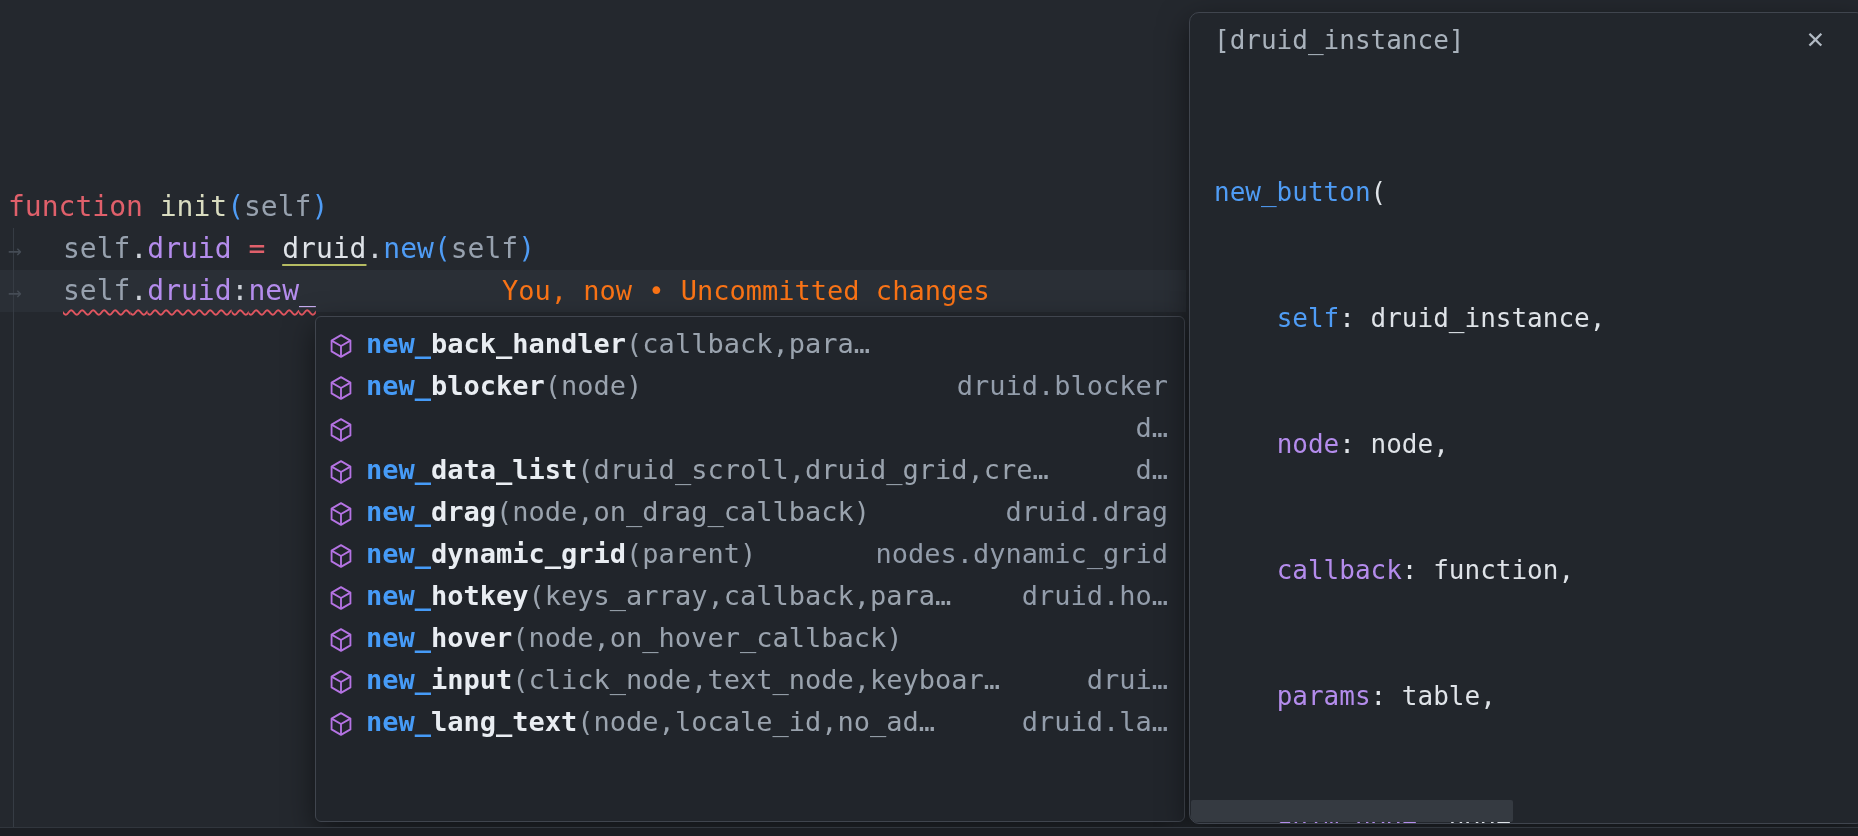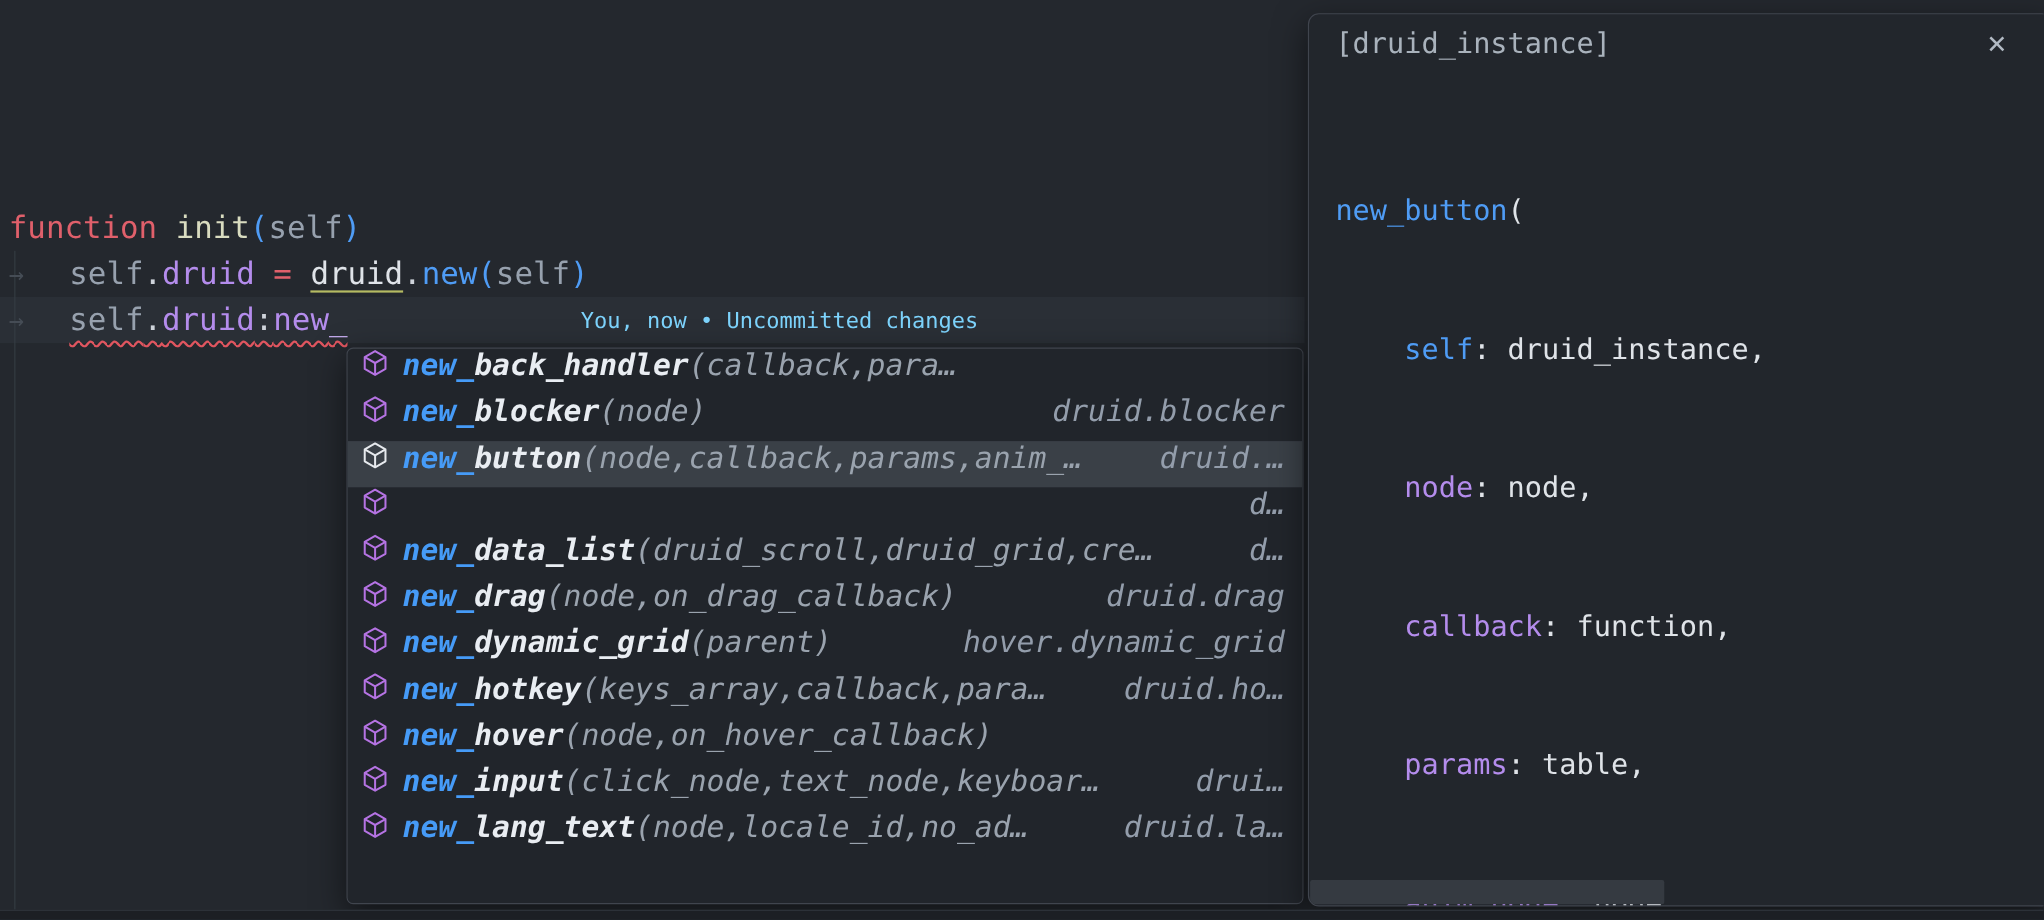--- a/index.html
+++ b/index.html
@@ -5,35 +5,35 @@
   html,body{margin:0;padding:0;background:#24282e;}
   .stage{position:relative;width:1858px;height:836px;background:#24282e;overflow:hidden;
          font-family:"DejaVu Sans Mono",monospace;}
 
   
   .active-line{position:absolute;left:0;top:270px;width:1186px;height:42px;background:#2a2f36;}
   .indent-guide{position:absolute;left:13px;top:228px;width:1px;height:599px;background:#363c44;}
   .code{position:absolute;left:0;top:186px;font-size:28px;line-height:42px;}
   .code-line{height:42px;white-space:pre;padding-left:8px;}
   .tab{display:inline-block;width:55px;color:#454c55;font-size:23px;vertical-align:middle;}
-  .blame{position:absolute;left:528px;top:270px;height:42px;line-height:42px;
-         font-size:20px;color:#7dd3fc;white-space:pre;}
+  .blame{position:absolute;left:502px;top:270px;height:42px;line-height:42px;
+         font-size:27px;color:#f97316;white-space:pre;}
 
   
   .c-kw{color:#e0606b}.c-fn{color:#d9dcc0}.c-blue{color:#4f9cf5}.c-param{color:#97a1ae}
   .c-purple{color:#b48cec}.c-purple2{color:#cbb0f5}.c-white{color:#dfe3e8}.c-fg{color:#ced3da}
   .u-olive{text-decoration:underline;text-decoration-color:#b5bb62;text-decoration-thickness:2px;text-underline-offset:6px;}
   .squiggle{text-decoration:underline;text-decoration-style:wavy;text-decoration-color:#e0555f;
             text-decoration-thickness:2px;text-underline-offset:9px;margin-top:37px;}
 
   
   .dropdown{position:absolute;left:315px;top:316px;width:870px;height:506px;box-sizing:border-box;
             background:#21252b;border:1px solid #40454e;border-radius:6px;overflow:hidden;
             box-shadow:0 10px 30px rgba(0,0,0,.5);font-size:27px;}
-  .crow{display:flex;align-items:flex-start;height:42px;padding:0 16px 0 12px;white-space:pre;font-style:italic;}
+  .crow{display:flex;align-items:flex-end;height:42px;padding:0 16px 0 12px;white-space:pre;}
   .crow.selected{background:#3a4047;}
   .cicon{width:26px;height:26px;margin-right:12px;flex:none;color:#b573e3;display:flex;align-items:center;}
   .crow.selected .cicon{color:#e6e9ed;}
   .cicon svg{width:26px;height:26px;}
   .cname{font-weight:700;}
   .match{color:#469bf7}.rest{color:#e9edf2}
   .sig{color:#9aa3ae;font-weight:400;}
   .cmod{margin-left:auto;padding-left:24px;color:#939dab;font-weight:400;}
 
   
@@ -79,30 +79,20 @@
       <div class="crow">
     <span class="cicon">
       <svg viewBox="0 0 24 24">
         <path d="M12 2 L20.7 7 V17 L12 22 L3.3 17 V7 Z" fill="none" stroke="currentColor" stroke-width="1.7" stroke-linejoin="round"></path>
         <path d="M3.3 7 L12 12 L20.7 7 M12 12 V22" fill="none" stroke="currentColor" stroke-width="1.7" stroke-linejoin="round"></path>
       </svg>
     </span>
     <span class="cname"><span class="match">new_</span><span class="rest">blocker</span><span class="sig">(node)</span></span>
     <span class="cmod">druid.blocker</span>
   </div>
-      <div class="crow selected">
-    <span class="cicon">
-      <svg viewBox="0 0 24 24">
-        <path d="M12 2 L20.7 7 V17 L12 22 L3.3 17 V7 Z" fill="none" stroke="currentColor" stroke-width="1.7" stroke-linejoin="round"></path>
-        <path d="M3.3 7 L12 12 L20.7 7 M12 12 V22" fill="none" stroke="currentColor" stroke-width="1.7" stroke-linejoin="round"></path>
-      </svg>
-    </span>
-    <span class="cname"><span class="match">new_</span><span class="rest">button</span><span class="sig">(node,callback,params,anim_…</span></span>
-    <span class="cmod">druid.…</span>
-  </div>
       <div class="crow">
     <span class="cicon">
       <svg viewBox="0 0 24 24">
         <path d="M12 2 L20.7 7 V17 L12 22 L3.3 17 V7 Z" fill="none" stroke="currentColor" stroke-width="1.7" stroke-linejoin="round"></path>
         <path d="M3.3 7 L12 12 L20.7 7 M12 12 V22" fill="none" stroke="currentColor" stroke-width="1.7" stroke-linejoin="round"></path>
       </svg>
     </span>
     <span class="cmod">d…</span>
   </div>
       <div class="crow">
@@ -126,21 +116,21 @@
     <span class="cmod">druid.drag</span>
   </div>
       <div class="crow">
     <span class="cicon">
       <svg viewBox="0 0 24 24">
         <path d="M12 2 L20.7 7 V17 L12 22 L3.3 17 V7 Z" fill="none" stroke="currentColor" stroke-width="1.7" stroke-linejoin="round"></path>
         <path d="M3.3 7 L12 12 L20.7 7 M12 12 V22" fill="none" stroke="currentColor" stroke-width="1.7" stroke-linejoin="round"></path>
       </svg>
     </span>
     <span class="cname"><span class="match">new_</span><span class="rest">dynamic_grid</span><span class="sig">(parent)</span></span>
-    <span class="cmod">hover.dynamic_grid</span>
+    <span class="cmod">nodes.dynamic_grid</span>
   </div>
       <div class="crow">
     <span class="cicon">
       <svg viewBox="0 0 24 24">
         <path d="M12 2 L20.7 7 V17 L12 22 L3.3 17 V7 Z" fill="none" stroke="currentColor" stroke-width="1.7" stroke-linejoin="round"></path>
         <path d="M3.3 7 L12 12 L20.7 7 M12 12 V22" fill="none" stroke="currentColor" stroke-width="1.7" stroke-linejoin="round"></path>
       </svg>
     </span>
     <span class="cname"><span class="match">new_</span><span class="rest">hotkey</span><span class="sig">(keys_array,callback,para…</span></span>
     <span class="cmod">druid.ho…</span>

